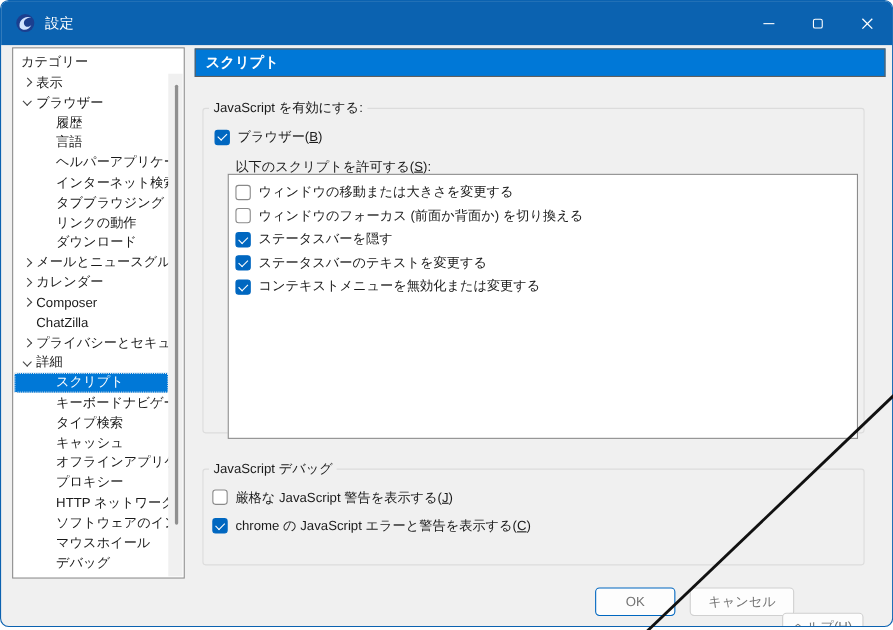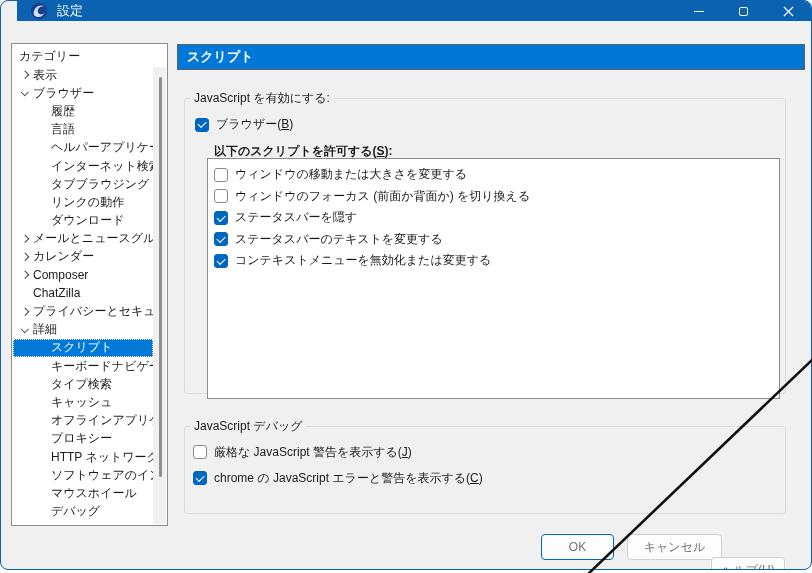--- a/index.html
+++ b/index.html
@@ -1,22 +1,22 @@
 <!DOCTYPE html>
 <html style="--titlebar: #0B62B0; --window-border: #0B62B0; --accent: #0078D7; --checkbox: #0067C0; --dialog-bg: #F0F0F0;"><head>
 <meta charset="utf-8">
 <style>
   html,body{margin:0;padding:0;width:812px;height:573px;overflow:hidden;background:#fff;
     font-family:"Liberation Sans","DejaVu Sans",sans-serif;font-size:12px;color:#1a1a1a;}
   *{box-sizing:border-box;}
   .window{position:absolute;left:0;top:0;width:812px;height:570px;background:var(--dialog-bg,#F0F0F0);
     border:1.5px solid var(--window-border,#0B62B0);border-radius:8px;overflow:hidden;}
   
-  .titlebar{position:absolute;left:0;top:0;right:0;height:20px;background:var(--titlebar,#0B62B0);
-    display:flex;align-items:center;color:#fff;margin-left:16px;}
+  .titlebar{position:absolute;left:0;top:0;right:0;height:40px;background:var(--titlebar,#0B62B0);
+    display:flex;align-items:center;color:#fff;}
   .app-icon{margin-left:13px;width:18px;height:18px;display:inline-flex;}
   .title{margin-left:9px;font-size:13px;}
   .win-controls{margin-left:auto;display:flex;height:100%;}
   .wbtn{width:45px;height:100%;display:flex;align-items:center;justify-content:center;cursor:default;}
   .glyph-min{width:10px;height:1px;background:#fff;display:block;}
   .glyph-max{width:9px;height:9px;border:1px solid #fff;border-radius:2px;display:block;}
   
   .dlg-body{position:absolute;left:0;top:36px;right:0;bottom:0;}
   
   .tree{position:absolute;left:10px;top:6px;width:157px;height:483px;background:#fff;
@@ -38,21 +38,21 @@
   .tree-scrollbar{position:absolute;right:1px;top:23px;bottom:1px;width:13px;background:#F0F0F0;}
   .tree-scrollbar .thumb{position:absolute;left:6px;top:10px;width:2.5px;height:400px;background:#8f8f8f;border-radius:2px;}
   
   .pane-header{position:absolute;left:176px;top:7px;width:628px;height:26px;background:var(--accent,#0078D7);
     border:1px solid #5f5f5f;color:#fff;font-weight:bold;font-size:13px;line-height:24px;padding-left:9px;}
   .groupbox{position:absolute;left:183px;width:602px;border:1px solid #DCDCDC;border-radius:3px;background:var(--dialog-bg,#F0F0F0);}
   .gb1{top:61px;height:296px;}
   .gb2{top:389px;height:88px;}
   .legend{position:absolute;top:-8px;left:5px;background:var(--dialog-bg,#F0F0F0);padding:0 4px;line-height:14px;}
   .browser-row{position:absolute;left:10px;top:17px;display:flex;align-items:center;gap:6px;}
-  .allow-label{position:absolute;left:29px;top:44px;font-weight:bold;}
+  .allow-label{position:absolute;left:29px;top:44px;}
   .listbox{position:absolute;left:22px;top:59px;width:573px;height:241px;background:#fff;
     border:1px solid #8C8C8C;padding-top:5px;overflow:hidden;}
   .listbox .check-row{height:21.5px;padding-left:6px;}
   .check-row{display:flex;align-items:center;gap:7px;cursor:default;}
   .debug-rows{position:absolute;left:8px;top:12px;right:8px;}
   .debug-rows .check-row{height:26.3px;}
   .cb{position:relative;width:14px;height:14px;flex:0 0 14px;border:1px solid #8a8a8a;border-radius:3px;background:#fff;}
   .cb.checked{background:var(--checkbox,#0067C0);border-color:var(--checkbox,#0067C0);}
   .cb.checked::after{content:"";position:absolute;left:2.2px;top:2.8px;width:7px;height:3.6px;
     border-left:1.5px solid #fff;border-bottom:1.5px solid #fff;transform:rotate(-45deg);}

